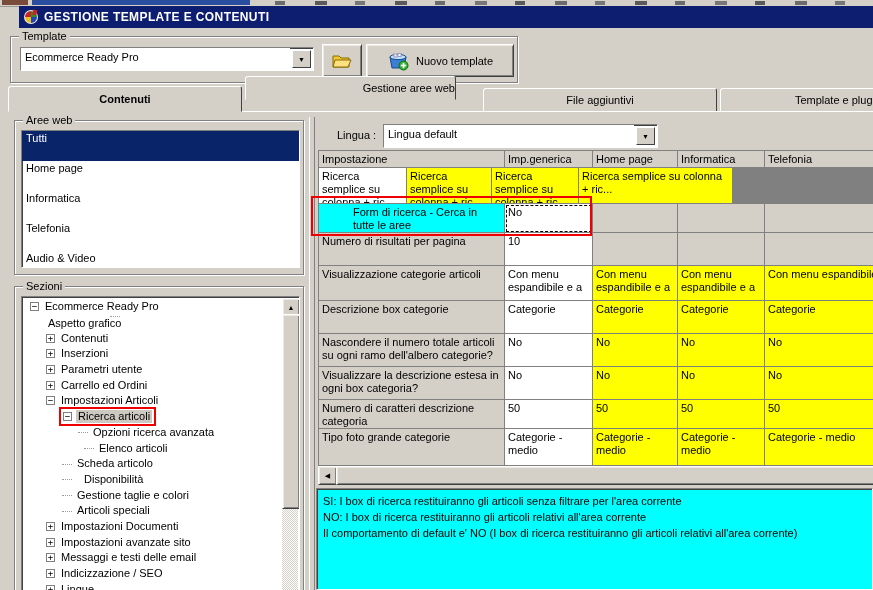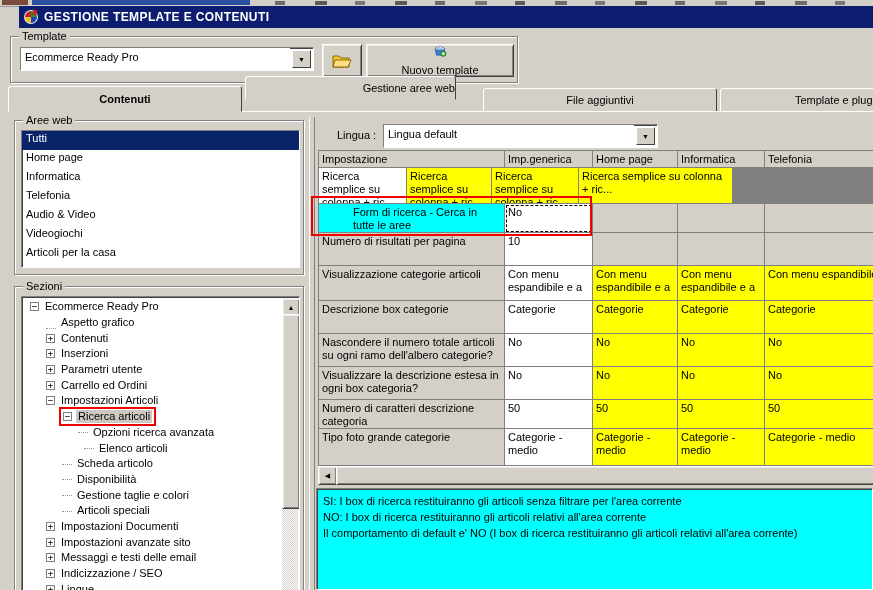--- a/index.html
+++ b/index.html
@@ -30,21 +30,21 @@
   .combo .c-text{flex:1;padding:3px 4px 0 4px;background:#fff;white-space:nowrap;overflow:hidden;}
   .combo .c-btn{width:17px;margin:2px;background:#d4d0c8;border:1px solid;border-color:#ffffff #404040 #404040 #ffffff;
      display:flex;align-items:center;justify-content:center;font-size:7px;color:#000;}
   .btn{display:flex;align-items:center;justify-content:center;gap:7px;cursor:default;}
   
   .tab{box-sizing:border-box;background:#d4d0c8;border:1px solid;border-color:#ffffff #404040 transparent #ffffff;
        border-top-left-radius:3px;border-top-right-radius:3px;display:flex;align-items:center;justify-content:center;}
   .tab.active{font-weight:bold;z-index:3;}
   .content-line{left:8px;top:111px;width:865px;height:1px;background:#ffffff;z-index:1;}
   
-  .lb-item{height:19px;line-height:15.2px;padding-left:4px;white-space:nowrap;}
+  .lb-item{height:30px;line-height:15.2px;padding-left:4px;white-space:nowrap;}
   .lb-item.sel{background:#0a246a;color:#ffffff;}
   
   .tree-row{height:15.7px;display:flex;align-items:center;white-space:nowrap;overflow:visible;}
   .glyph{width:9px;height:9px;box-sizing:border-box;border:1px solid #808080;background:#fff;
          display:inline-flex;align-items:center;justify-content:center;font-size:9px;line-height:7px;
          font-family:"DejaVu Sans Mono",monospace;margin-right:4px;flex:none;}
   .stub{width:10px;height:1px;border-bottom:1px dotted #9a9a9a;margin-right:3px;flex:none;}
   .tree-label{padding:0 2px;line-height:13px;}
   .tree-label.sel{background:#cdc9c1;}
   .ring{display:inline-flex;align-items:center;border:2px solid #ee0000;padding:1px 2px;margin-left:-3px;}
@@ -113,21 +113,21 @@
   <div class="abs combo" style="left:20px;top:47px;width:292px;height:22px;">
     <span class="c-text">Ecommerce Ready Pro</span>
     <span class="c-btn">▼</span>
   </div>
   <div class="abs raised btn" style="left:322px;top:44px;width:38px;height:31px;">
     <svg width="20" height="16" viewBox="0 0 20 16">
       <path d="M1 3 L7 3 L9 5 L17 5 L17 14 L1 14 Z" fill="#f0c830" stroke="#8a6a00" stroke-width="1"></path>
       <path d="M3 7 L19 7 L16 14 L1 14 Z" fill="#ffe080" stroke="#8a6a00" stroke-width="1"></path>
     </svg>
   </div>
-  <div class="abs raised btn" style="left:366px;top:44px;width:146px;height:31px;flex-direction:column;">
+  <div class="abs raised btn" style="left:366px;top:44px;width:146px;height:31px;">
     <svg width="22" height="20" viewBox="0 0 22 20">
       <path d="M3 6 L19 6 L17 17 L5 17 Z" fill="#3a7fd5" stroke="#1a4a8a" stroke-width="1"></path>
       <ellipse cx="11" cy="6" rx="8" ry="2.6" fill="#bfe0ff" stroke="#1a4a8a" stroke-width="1"></ellipse>
       <rect x="7" y="3" width="3" height="3" fill="#eef6ff" stroke="#99b"></rect>
       <rect x="11" y="2.5" width="3" height="3" fill="#ffffff" stroke="#99b"></rect>
       <circle cx="16.5" cy="14.5" r="4.5" fill="#2fb32f" stroke="#0f6a0f"></circle>
       <rect x="15.7" y="11.8" width="1.6" height="5.4" fill="#ffffff"></rect>
       <rect x="13.8" y="13.7" width="5.4" height="1.6" fill="#ffffff"></rect>
     </svg>
     <span>Nuovo template</span>
@@ -169,21 +169,21 @@
   </div>
   <div class="abs sunken" style="left:21px;top:296px;width:277px;height:294px;overflow:hidden;">
     <div style="position:absolute;left:2px;top:2px;right:18px;bottom:0;">
         <div class="tree-row" style="padding-left: 6px;">
           <span style="display: inline-flex; align-items: center;">
             <span class="glyph">−</span>
             <span class="tree-label">Ecommerce Ready Pro</span>
           </span>
         </div>
         <div class="tree-row" style="padding-left: 22px;">
-          <span style="display: inline-flex; align-items: flex-end;">
+          <span style="display: inline-flex; align-items: flex-end; flex-direction: column;">
             <span class="stub"></span>
             <span class="tree-label">Aspetto grafico</span>
           </span>
         </div>
         <div class="tree-row" style="padding-left: 22px;">
           <span style="display: inline-flex; align-items: center;">
             <span class="glyph">+</span>
             <span class="tree-label">Contenuti</span>
           </span>
         </div>
@@ -229,21 +229,21 @@
             <span class="tree-label">Elenco articoli</span>
           </span>
         </div>
         <div class="tree-row" style="padding-left: 38px;">
           <span style="display: inline-flex; align-items: center;">
             <span class="stub"></span>
             <span class="tree-label">Scheda articolo</span>
           </span>
         </div>
         <div class="tree-row" style="padding-left: 38px;">
-          <span style="display: inline-flex; align-items: center;">
+          <span style="display: inline-flex; align-items: center; gap: 7px;">
             <span class="stub"></span>
             <span class="tree-label">Disponibilità</span>
           </span>
         </div>
         <div class="tree-row" style="padding-left: 38px;">
           <span style="display: inline-flex; align-items: center;">
             <span class="stub"></span>
             <span class="tree-label">Gestione taglie e colori</span>
           </span>
         </div>

